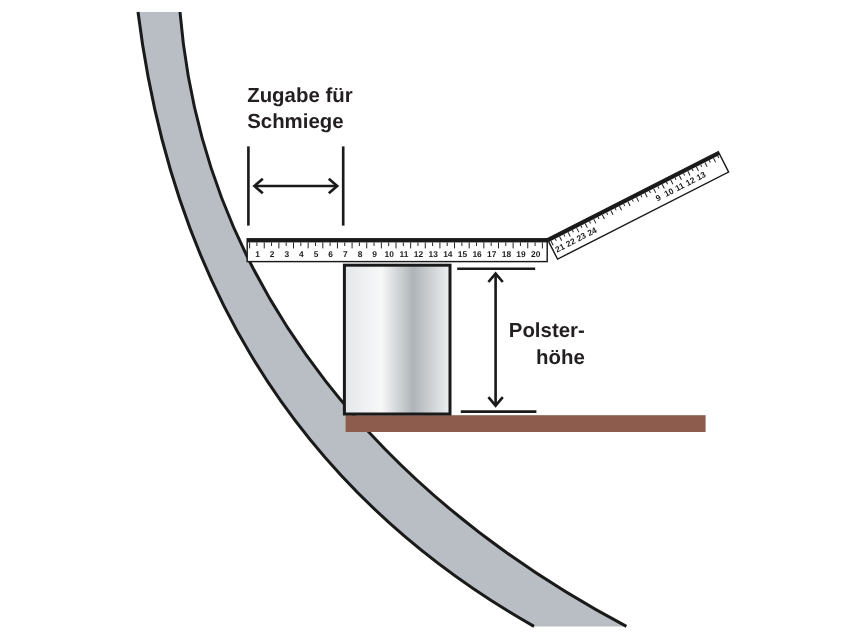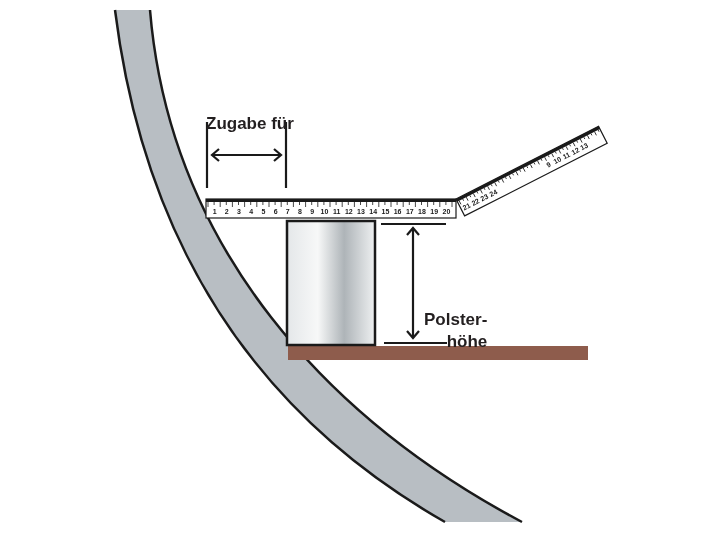--- a/index.html
+++ b/index.html
@@ -1,18 +1,18 @@
 <!DOCTYPE html>
 <html><head>
 <meta charset="utf-8">
 <style>
   html, body { margin:0; padding:0; background:#ffffff; }
   body { width:712px; height:534px; position:relative; overflow:hidden; font-family:"Liberation Sans", sans-serif; }
   svg { position:absolute; left:0; top:0; }
-  .lbl { position:absolute; font-weight:bold; font-size:17px; color:#231f20; line-height:22px;margin-top:44px; }
+  .lbl { position:absolute; font-weight:bold; font-size:17px; color:#231f20; line-height:22px; }
 </style>
 </head>
 <body>
 
 <svg width="712" height="534" viewBox="0 0 712 534">
   <defs>
     <linearGradient id="cyl" x1="0" x2="1" y1="0" y2="0">
       <stop offset="0" stop-color="#e4e7e9"></stop>
       <stop offset="0.35" stop-color="#f7f8f8"></stop>
       <stop offset="0.65" stop-color="#aeb4b8"></stop>
@@ -168,18 +168,19 @@
     <line x1="381" y1="224" x2="446" y2="224"></line>
     <line x1="384" y1="343" x2="447" y2="343"></line>
     <line x1="413" y1="228" x2="413" y2="338"></line>
     <polyline points="407,235 413,228 419,235"></polyline>
     <polyline points="407,331 413,338 419,331"></polyline>
   </g>
 </svg>
 
 <div class="lbl" style="left:206px; top:69px;">
   <div>Zugabe für</div>
+  <div>Schmiege</div>
 </div>
 
 <div class="lbl" style="left:424px; top:265px;text-align:right;">
   <div>Polster-</div>
   <div>höhe</div>
 </div>
 
 </body></html>

